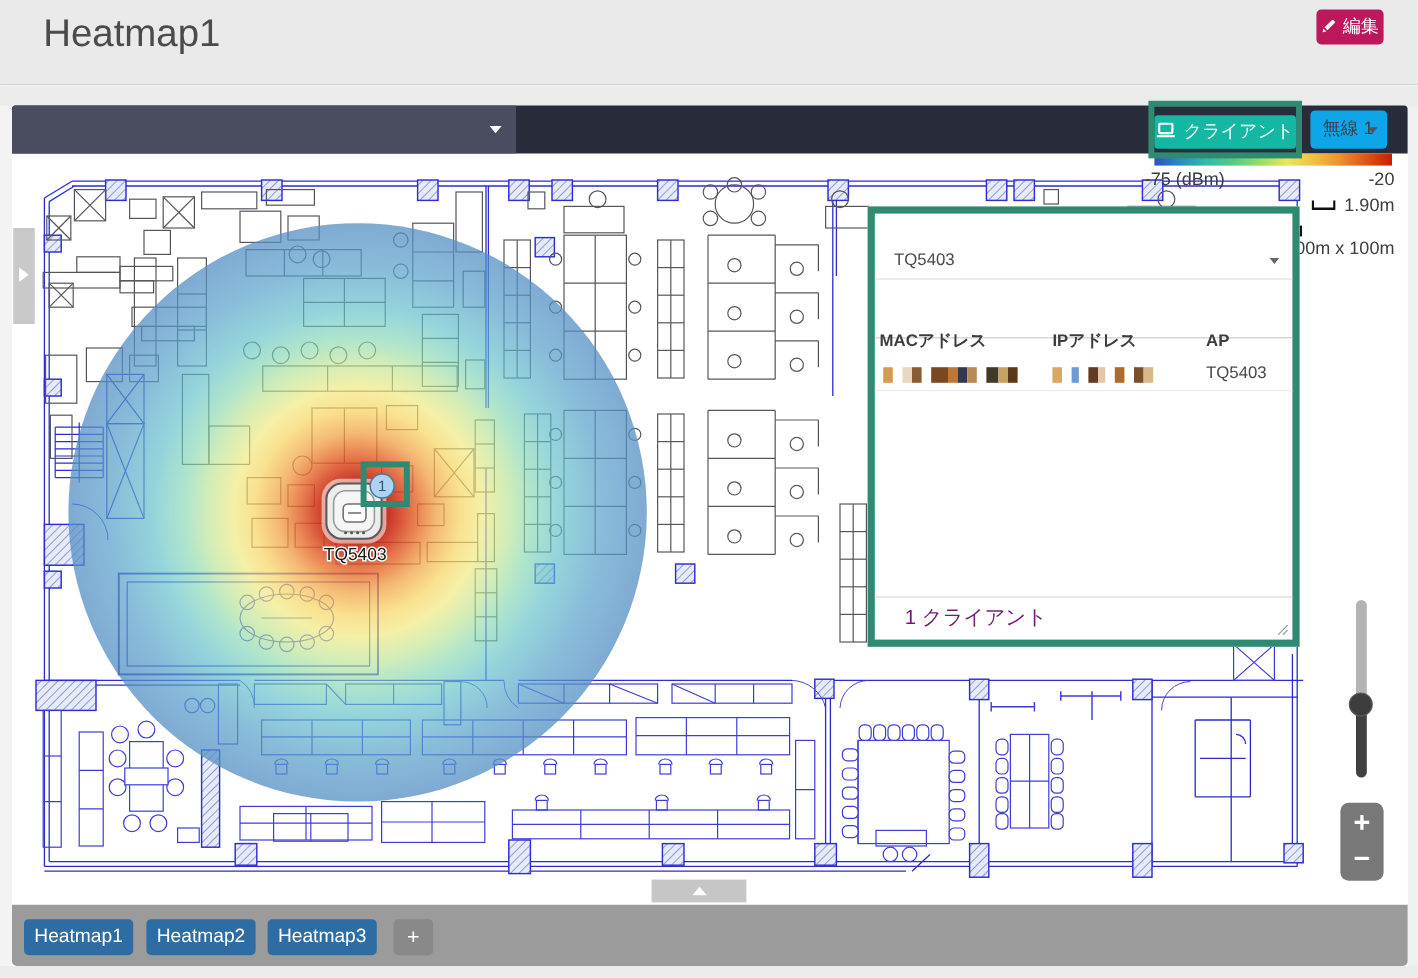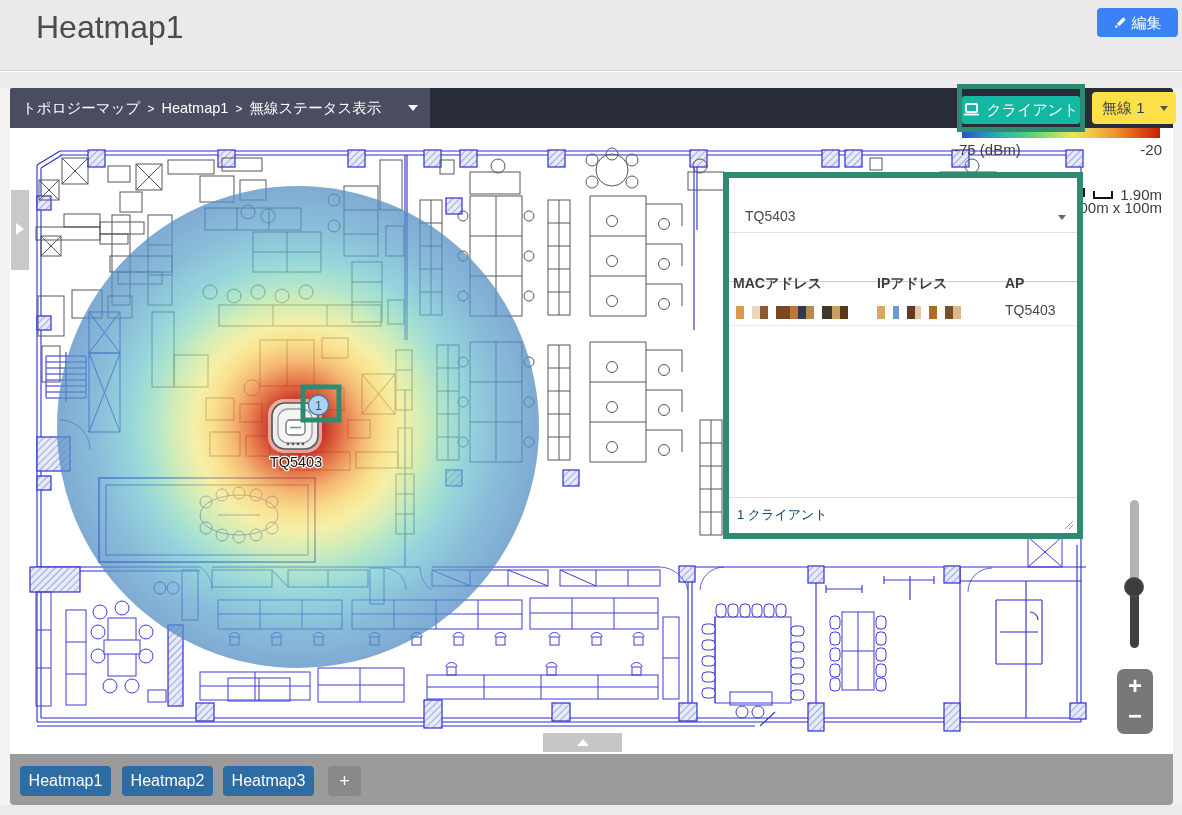--- a/index.html
+++ b/index.html
@@ -6,24 +6,24 @@
 html,body{width:1182px;height:815px;background:#fff;font-family:"Liberation Sans",sans-serif;overflow:hidden;}
 #page{position:relative;width:1182px;height:815px;background:#fdfdfd;}
 #hdr{position:absolute;left:0;top:0;width:1182px;height:71px;background:#eaeaea;border-bottom:1px solid #d2d2d2;}
 #title{position:absolute;left:36px;top:9px;font-size:32px;color:#4b4b4b;}
 #anno{position:absolute;left:857px;top:55px;font-size:15px;color:#0d0d0d;letter-spacing:0.3px;}
 #toolbar{position:absolute;left:10px;top:88px;width:1163px;height:40px;background:#282b3a;border-radius:3px 3px 0 0;}
 #tbleft{position:absolute;left:0;top:0;width:420px;height:40px;background:#4a4d60;border-radius:3px 0 0 0;}
 #crumb{position:absolute;left:12px;top:0;height:40px;line-height:40px;color:#fff;font-size:14.5px;white-space:nowrap;}
 #crumb b{font-weight:normal;margin:0 3px;font-size:12px;}
 #caret1{position:absolute;left:398px;top:17px;width:0;height:0;border-left:5px solid transparent;border-right:5px solid transparent;border-top:6px solid #fff;}
-#editbtn{position:absolute;left:1097px;top:8px;width:81px;height:29px;background:#3b82f6;border-radius:4px;color:#fff;font-size:15px;text-align:center;line-height:29px;}
+#editbtn{position:absolute;left:1097px;top:8px;width:56px;height:29px;background:#be185d;border-radius:4px;color:#fff;font-size:15px;text-align:center;line-height:29px;}
 #clibox{position:absolute;left:957px;top:84px;width:128px;height:48px;border:5px solid #2f8a72;z-index:6;}
 #clibtn{position:absolute;left:962px;top:96px;width:118px;height:28px;background:#14b8a2;border-radius:3px;color:#fff;font-size:15px;text-align:center;line-height:28px;z-index:7;}
-#wsel{position:absolute;left:1092px;top:92px;width:84px;height:32px;background:#fde047;border-radius:4px;font-size:15px;color:#3a3f52;line-height:32px;}
+#wsel{position:absolute;left:1092px;top:92px;width:64px;height:32px;background:#0ea5e9;border-radius:4px;font-size:15px;color:#3a3f52;line-height:32px;}
 #wsel span{margin-left:10px;}
 #wcaret{position:absolute;right:8px;top:14px;width:0;height:0;border-left:4px solid transparent;border-right:4px solid transparent;border-top:5px solid #555;}
 #gbar{position:absolute;left:962px;top:128px;width:198px;height:10px;background:linear-gradient(to right,#2b50c8,#2a8ec4,#2fbda8,#55cc80,#9add66,#e8e65a,#f2c244,#ee9230,#e05515,#c81e02);}
 .lgt{position:absolute;font-size:15px;color:#3c3c3c;}
 #mapw{position:absolute;left:10px;top:128px;width:1163px;height:626px;background:#fff;overflow:hidden;}
 #ltab{position:absolute;left:11px;top:190px;width:18px;height:80px;background:#c9c9c9;}
 #ltab:after{content:"";position:absolute;left:5px;top:33px;border-top:6px solid transparent;border-bottom:6px solid transparent;border-left:8px solid #fff;}
 #footer{position:absolute;left:10px;top:754px;width:1163px;height:51px;background:#9b9b9b;border-radius:0 0 4px 4px;}
 .tab{position:absolute;top:766px;height:30px;background:#2e6da4;border-radius:4px;color:#fff;font-size:16px;text-align:center;line-height:30px;}
 #strip{position:absolute;left:0;top:805px;width:1182px;height:10px;background:#ebebeb;}
@@ -42,21 +42,21 @@
 #phead{position:absolute;left:0;top:0;width:348px;height:23px;background:#2b2e3f;color:#fff;font-size:14px;line-height:23px;padding-left:8px;}
 #pcols{position:absolute;right:28px;top:5px;}
 #pclose{position:absolute;right:8px;top:0px;color:#eee;font-size:14px;line-height:23px;}
 #psel{position:absolute;left:0;top:23px;width:348px;height:32px;border-bottom:1px solid #e0e0e0;font-size:14px;color:#4a4a4a;line-height:30px;}
 #psel span{margin-left:16px;}
 #psel i{position:absolute;right:11px;top:14px;width:0;height:0;border-left:4px solid transparent;border-right:4px solid transparent;border-top:5px solid #666;}
 #psearch{position:absolute;left:2px;top:59px;width:344px;height:28px;border:1px solid #ccc;border-radius:3px;font-size:14px;color:#b3b3b3;line-height:28px;padding-left:8px;}
 #pthead{position:absolute;left:0;top:88px;width:348px;height:16px;border-bottom:1px solid #ccc;font-size:14px;font-weight:bold;color:#3d3d3d;}
 #pthead span{position:absolute;top:9px;}
 #prow{position:absolute;left:0;top:117px;width:348px;height:31px;border-bottom:1px solid #ececec;font-size:14px;color:#4a4a4a;}
-#pfoot{position:absolute;left:0;bottom:0;width:348px;height:36px;border-top:1px solid #ddd;font-size:13px;color:#0c4a6e;line-height:34px;padding-left:8px;}
+#pfoot{position:absolute;left:0;bottom:0;width:348px;height:36px;border-top:1px solid #ddd;font-size:17px;color:#701a75;line-height:34px;padding-left:25px;}
 .mos{position:absolute;top:11px;height:13px;}
 .mos b{display:inline-block;width:8px;height:13px;vertical-align:top;}
 #rsz{position:absolute;right:3px;bottom:3px;width:10px;height:10px;}
 </style>
 </head>
 <body>
 <div id="page">
 <div id="lmarg"></div>
     <div id="rmarg"></div>
 <div id="hdr">
@@ -496,36 +496,35 @@
         <circle cx="303" cy="444" r="1.3" fill="#555"></circle>
 <text x="296" y="467" font-size="14.5" fill="#161616" text-anchor="middle" stroke="#ffffff" stroke-width="2.4" paint-order="stroke" font-family="Liberation Sans">TQ5403</text>
 <rect x="303" y="387" width="36" height="33" fill="none" stroke="#2f8a72" stroke-width="5"></rect>
 <circle cx="318.5" cy="405" r="10" fill="#aed3f0" stroke="#4a7a9b" stroke-width="1.3"></circle>
 <text x="318.5" y="409.5" font-size="12.5" fill="#33566e" text-anchor="middle" font-family="Liberation Sans">1</text>
 </svg>
 </div>
 </div>
 <div id="toolbar">
     <div id="tbleft"></div>
-<div id="crumb">トポロジーマップ <b>&gt;</b> Heatmap1 <b>&gt;</b> 無線ステータス表示</div>
 <div id="caret1"></div>
 </div>
 <div id="editbtn"><svg width="13" height="13" viewBox="0 0 13 13" style="vertical-align:-1px;margin-right:5px;">
       <path d="M1.2,11.8 L1.8,8.8 L4.2,11.2 Z M2.8,7.8 L8.8,1.8 Q9.5,1.1 10.3,1.9 L11.1,2.7 Q11.9,3.5 11.2,4.2 L5.2,10.2 Z" fill="#fff"></path>
     </svg>編集</div>
 <div id="clibox"></div>
 <div id="clibtn"><svg width="17" height="13" viewBox="0 0 17 13" style="vertical-align:-1px;margin-right:6px;">
       <rect x="3" y="1" width="11" height="8" rx="1" fill="none" stroke="#fff" stroke-width="1.8"></rect>
       <path d="M1,11.5 H16" stroke="#fff" stroke-width="1.8"></path>
     </svg>クライアント</div>
 <div id="wsel"><span>無線 1</span><i id="wcaret"></i></div>
 <div id="gbar"></div>
 <div class="lgt" style="left:954px;top:141px;">-75 (dBm)</div>
 <div class="lgt" style="right:20px;top:141px;">-20</div>
-<div class="lgt" style="right:20px;top:163px;margin-top:23px;"><svg width="20" height="10" viewBox="0 0 20 10" style="margin-right:7px;">
+<div class="lgt" style="right:20px;top:163px;"><svg width="20" height="10" viewBox="0 0 20 10" style="margin-right:7px;">
       <path d="M1,1 V8 H19 V1" fill="none" stroke="#111" stroke-width="2"></path>
     </svg>1.90m</div>
 <div class="lgt" style="right:20px;top:199px;">00m x 100m</div>
 <div style="position:absolute;left:1076px;top:188px;width:9px;height:9px;border:2px solid #111;z-index:2;"></div>
 <div id="ltab"></div>
 <div id="collapse"></div>
 <div id="footer"></div>
 <div class="tab" style="left:20px;width:91px;">Heatmap1</div>
 <div class="tab" style="left:122px;width:91px;">Heatmap2</div>
 <div class="tab" style="left:223px;width:91px;">Heatmap3</div>

